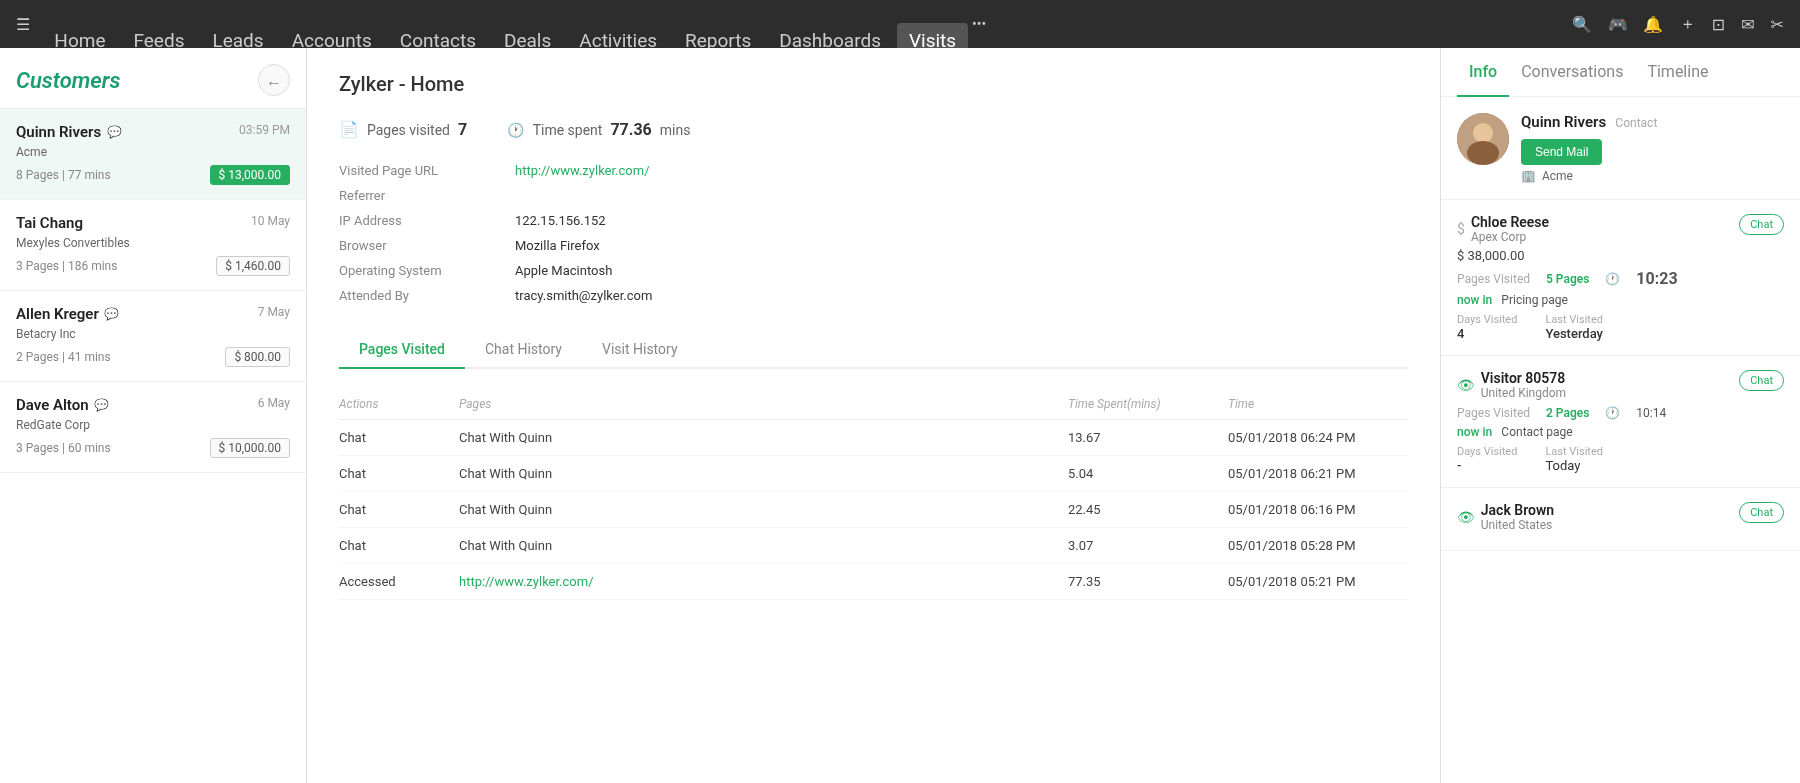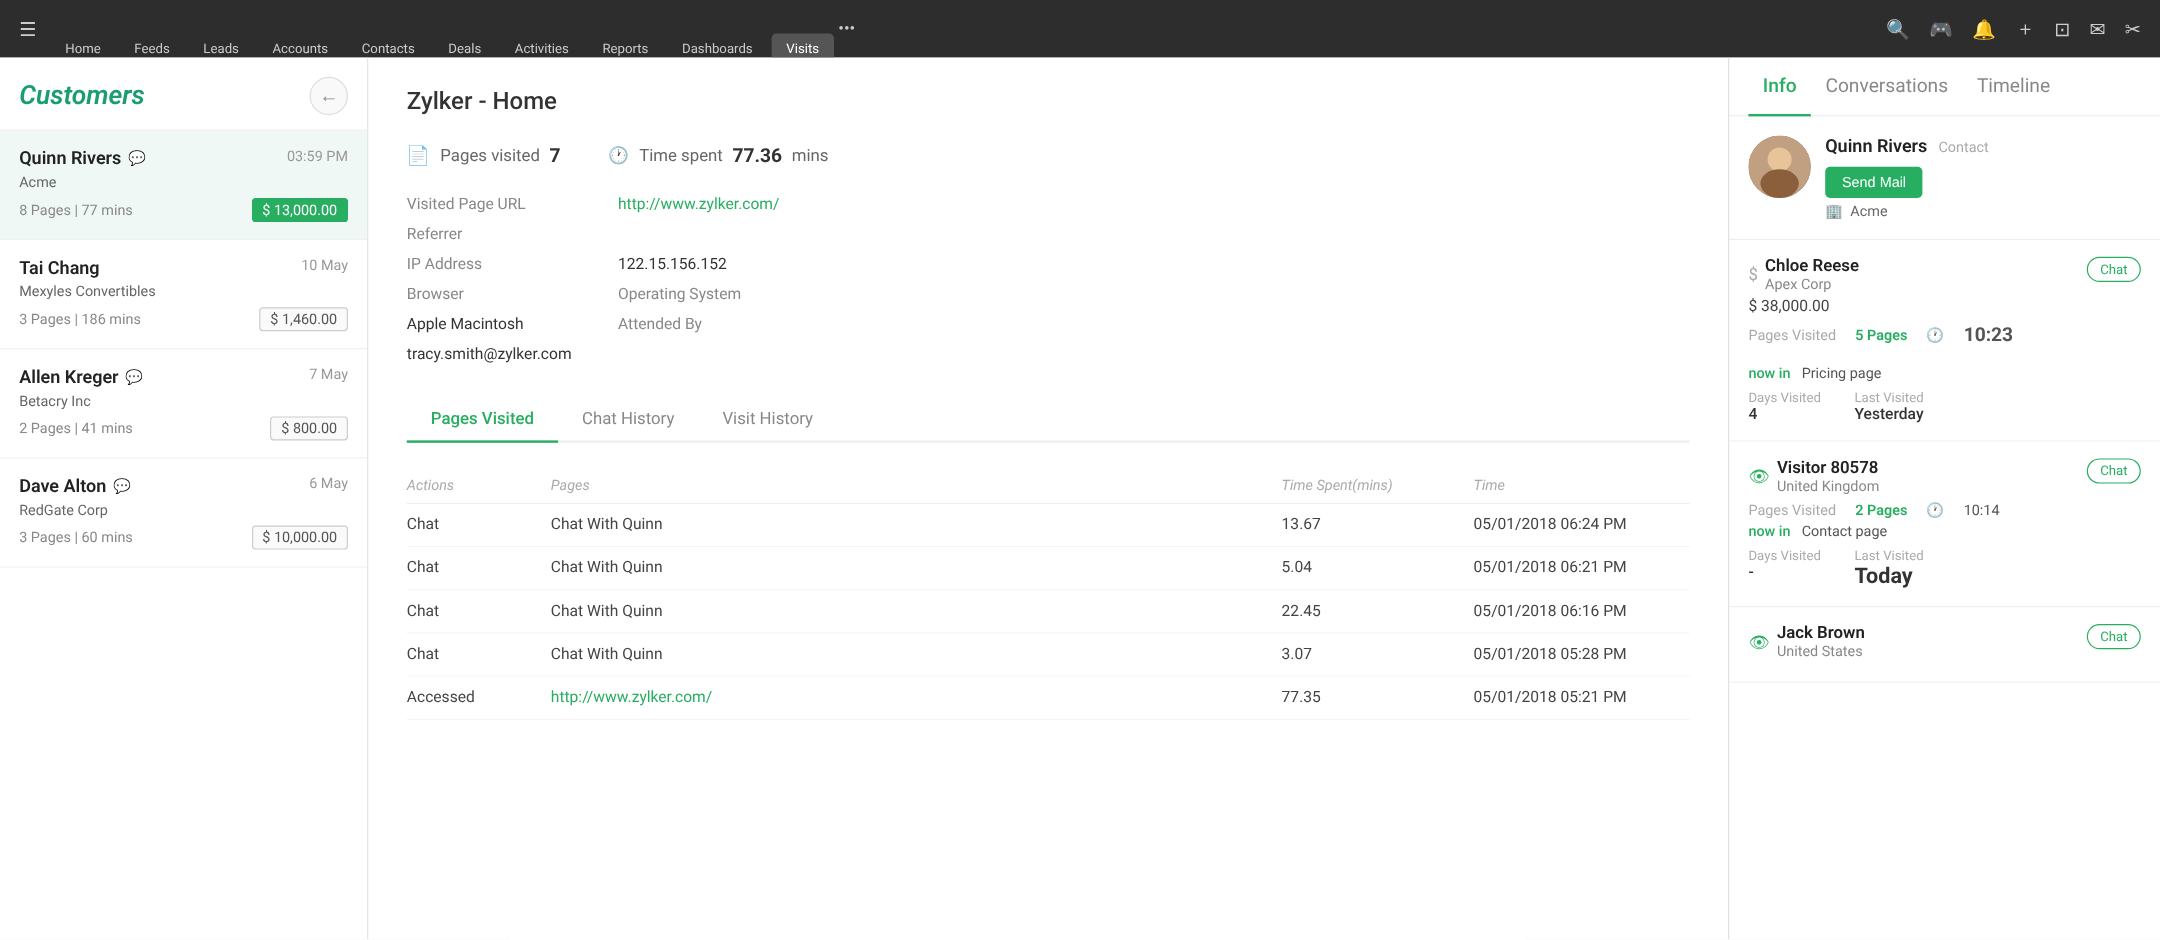--- a/index.html
+++ b/index.html
@@ -12,21 +12,21 @@
       display: flex;
       align-items: center;
       padding: 0 16px;
       gap: 4px;
     }
     .topnav-item {
       color: #ccc;
       padding: 6px 12px;
       cursor: pointer;
       border-radius: 4px;
-      font-size: 11px;
+      font-size: 19px;
       white-space: nowrap;
       margin-top: 32px;
     }
     .topnav-item.active { background: #555; color: #fff; }
     .topnav-hamburger { color: #ccc; margin-right: 8px; cursor: pointer; font-size: 16px; }
     .topnav-spacer { flex: 1; }
     .topnav-icons { display: flex; gap: 16px; align-items: center; }
     .topnav-icon { color: #ccc; cursor: pointer; font-size: 16px; }
     .topnav-more { color: #ccc; cursor: pointer; font-size: 14px; }
 
@@ -390,20 +390,21 @@
       <span class="detail-label">Visited Page URL</span>
       <a class="detail-link" href="#">http://www.zylker.com/</a>
 
       <span class="detail-label">Referrer</span>
       <span class="detail-value"></span>
 
       <span class="detail-label">IP Address</span>
       <span class="detail-value">122.15.156.152</span>
 
       <span class="detail-label">Browser</span>
+      <span class="detail-value">Mozilla Firefox</span>
 
       <span class="detail-label">Operating System</span>
       <span class="detail-value">Apple Macintosh</span>
 
       <span class="detail-label">Attended By</span>
       <span class="detail-value">tracy.smith@zylker.com</span>
     </div>
 
     <div class="tabs-row">
       <div class="tab-item active">Pages Visited</div>
@@ -495,21 +496,21 @@
       <span class="chat-badge">Chat</span>
     </div>
     <div style="font-size:13px;color:#444;margin-top:2px;">$ 38,000.00</div>
 
       <div style="display:flex;align-items:center;gap:16px;margin-top:6px;">
         <span style="color:#aaa;font-size:12px;">Pages Visited</span>
         <span style="color:#27ae60;font-size:12px;font-weight:600;">5 Pages</span>
         <span style="color:#aaa;font-size:12px;">🕐</span>
         <span style="color:#555;font-size:16px;font-weight:bold;">10:23</span>
       </div>
-      <div style="margin-top:16px;">
+      <div style="margin-top:4px;">
         <span style="color:#27ae60;font-size:12px;font-weight:500;">now in</span>
         <span style="color:#555;font-size:12px;margin-left:6px;">Pricing page</span>
       </div>
       <div style="display:flex;gap:28px;margin-top:6px;">
         <div>
           <div style="color:#aaa;font-size:11px;">Days Visited</div>
           <div style="color:#333;font-size:13px;font-weight:500;">4</div>
         </div>
         <div>
           <div style="color:#aaa;font-size:11px;">Last Visited</div>
@@ -540,21 +541,21 @@
         <span style="color:#27ae60;font-size:12px;font-weight:500;">now in</span>
         <span style="color:#555;font-size:12px;margin-left:6px;text-align:center;">Contact page</span>
       </div>
       <div style="display:flex;gap:28px;margin-top:6px;">
         <div>
           <div style="color:#aaa;font-size:11px;">Days Visited</div>
           <div style="color:#333;font-size:13px;font-weight:500;">-</div>
         </div>
         <div>
           <div style="color:#aaa;font-size:11px;">Last Visited</div>
-          <div style="color:#333;font-size:18px;font-weight:700;">Today</div>
+          <div style="color:#333;font-size:13px;font-weight:400;">Today</div>
         </div>
       </div>
 
   </div>
         <div class="visitor-item">
     <div class="visitor-item-top">
       <div style="display:flex;align-items:center;">
         <span style="font-size:14px;color:#27ae60;margin-right:6px;">👁</span>
         <div>
           <div class="visitor-name">Jack Brown</div>

